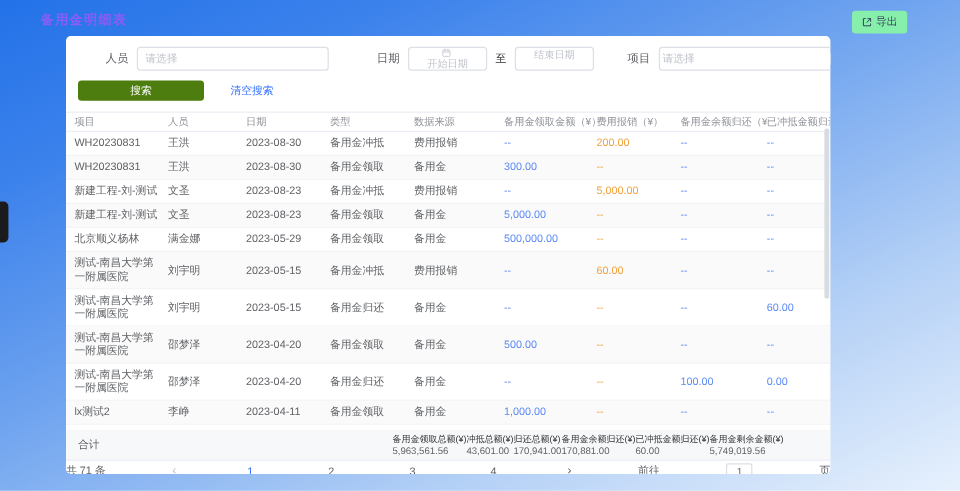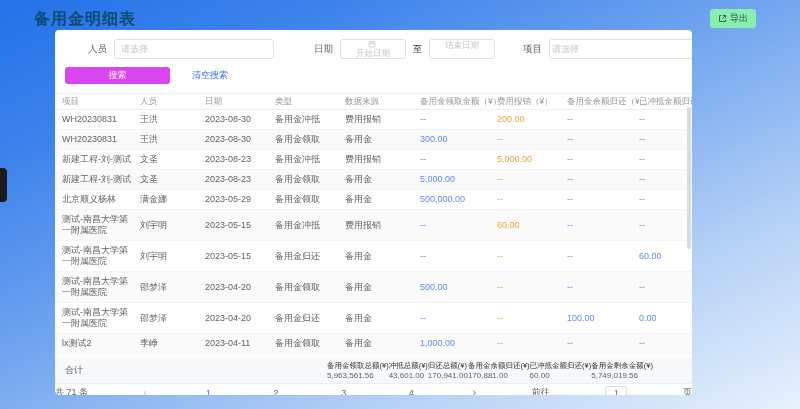--- a/index.html
+++ b/index.html
@@ -3,21 +3,21 @@
 <meta charset="utf-8">
 <style>
   * { margin:0; padding:0; box-sizing:border-box; }
   html,body { width:800px; height:409px; overflow:hidden; }
   body {
     font-family:"Liberation Sans",sans-serif;
     background:linear-gradient(155deg,#2372e8 0%,#3c82ec 20%,#6ea3ef 45%,#b5d1f6 75%,#e7f1fd 100%);
     position:relative;
   }
   .side-handle { position:absolute; left:0; top:168px; width:7px; height:34px; background:#1b1b1d; border-radius:0 4px 4px 0; }
-  .page-title { position:absolute; left:34px; top:9px; color:#0c4a6e; font-size:16px; font-weight:bold; letter-spacing:1px; }
+  .page-title { position:absolute; left:34px; top:9px; color:#8b5cf6; font-size:11px; font-weight:bold; letter-spacing:1px; }
   .export-btn { position:absolute; left:710px; top:9px; width:46px; height:19px; background:#86efac; border:none; border-radius:3px;
     color:#36415a; font-size:9px; display:flex; align-items:center; justify-content:center; gap:3px; cursor:pointer; }
   .card { position:absolute; left:55px; top:30px; width:637px; height:365px; background:#fff; border-radius:4px; overflow:hidden; }
 
   
   .filter-row { margin-top:8px; height:22px; display:flex; align-items:center; padding:0 8px 0 33px; font-size:9.5px; color:#606266; }
   .f-label { margin-right:7px; white-space:nowrap; }
   .f-input { height:20px; border:1px solid #dcdfe6; border-radius:3px; font-size:9px; padding:0 6px; color:#606266; outline:none; }
   .f-input.person { width:160px; }
   input::placeholder { color:#c0c4cc; }
@@ -29,21 +29,21 @@
   .g-project { margin-left:28px; }
   .f-select { position:relative; width:165px; height:20px; border:1px solid #dcdfe6; border-radius:3px; display:flex; align-items:center; padding:0 18px 0 2px; }
   .f-select input { border:none; outline:none; width:100%; font-size:9px; color:#606266; }
   .chev { width:5px; height:5px; border-right:1px solid #c0c4cc; border-bottom:1px solid #c0c4cc; transform:rotate(45deg); display:inline-block; }
   .f-select .chev { position:absolute; right:8px; top:7px; }
   .expand-link { margin-left:auto; color:#3370ff; font-size:9px; display:flex; align-items:center; gap:4px; cursor:pointer; white-space:nowrap;flex-direction:column; }
   .expand-link .chev { border-color:#3370ff; margin-top:-2px; }
 
   
   .btn-row { margin-top:7px; padding-left:10px; display:flex; align-items:center; }
-  .search-btn { width:105px; height:17px; background:#d946ef; color:#fff; border:none; border-radius:3px; font-size:9px; cursor:pointer; }
+  .search-btn { width:105px; height:17px; background:#4d7c0f; color:#fff; border:none; border-radius:3px; font-size:9px; cursor:pointer; }
   .clear-link { margin-left:22px; color:#3370ff; font-size:9px; text-decoration:none; cursor:pointer; }
 
   
   .table { margin-top:9px; position:relative; font-size:9px; }
   .t-head,.t-row { display:grid; grid-template-columns:78px 65px 70px 70px 75px 77px 70px 72px 1fr; padding-left:7px; align-items:center; }
   .t-head { height:17px; border-top:1px solid #ebeef5; border-bottom:1px solid #ebeef5; color:#909399; }
   .t-hcell { white-space:nowrap; overflow:hidden; font-size:8.5px; padding-right:4px; }
   .t-body { height:248px; overflow:hidden; }
   .t-row { min-height:18px; padding-top:4px; padding-bottom:4px; border-bottom:1px solid #f2f4f7; }
   .t-body .t-row:nth-child(even) { background:#fafafa; }

